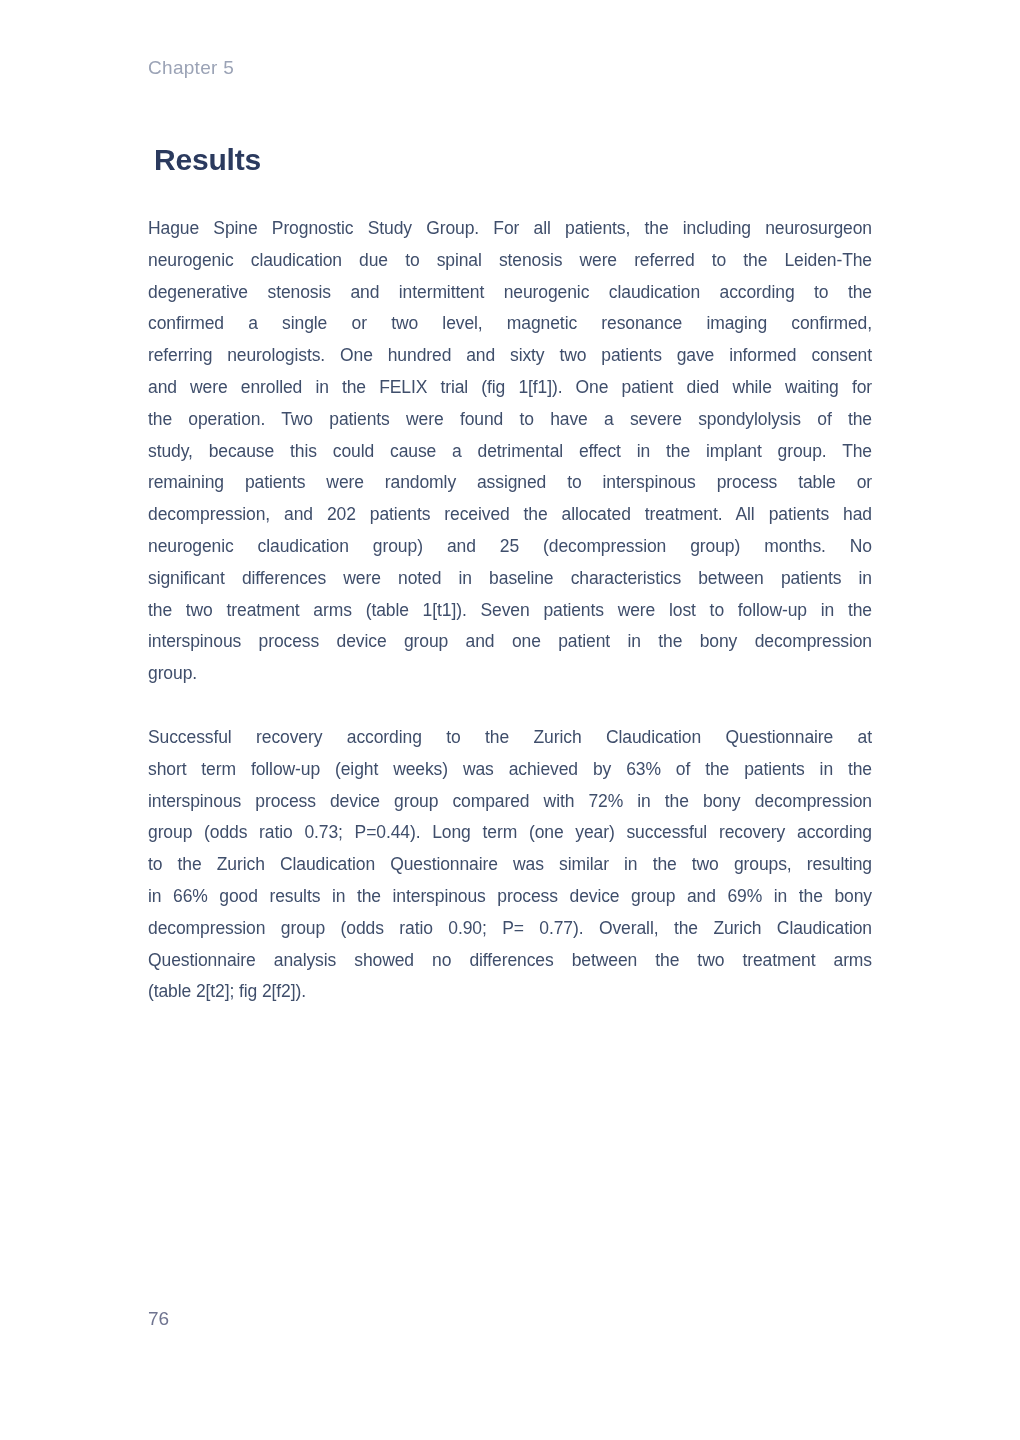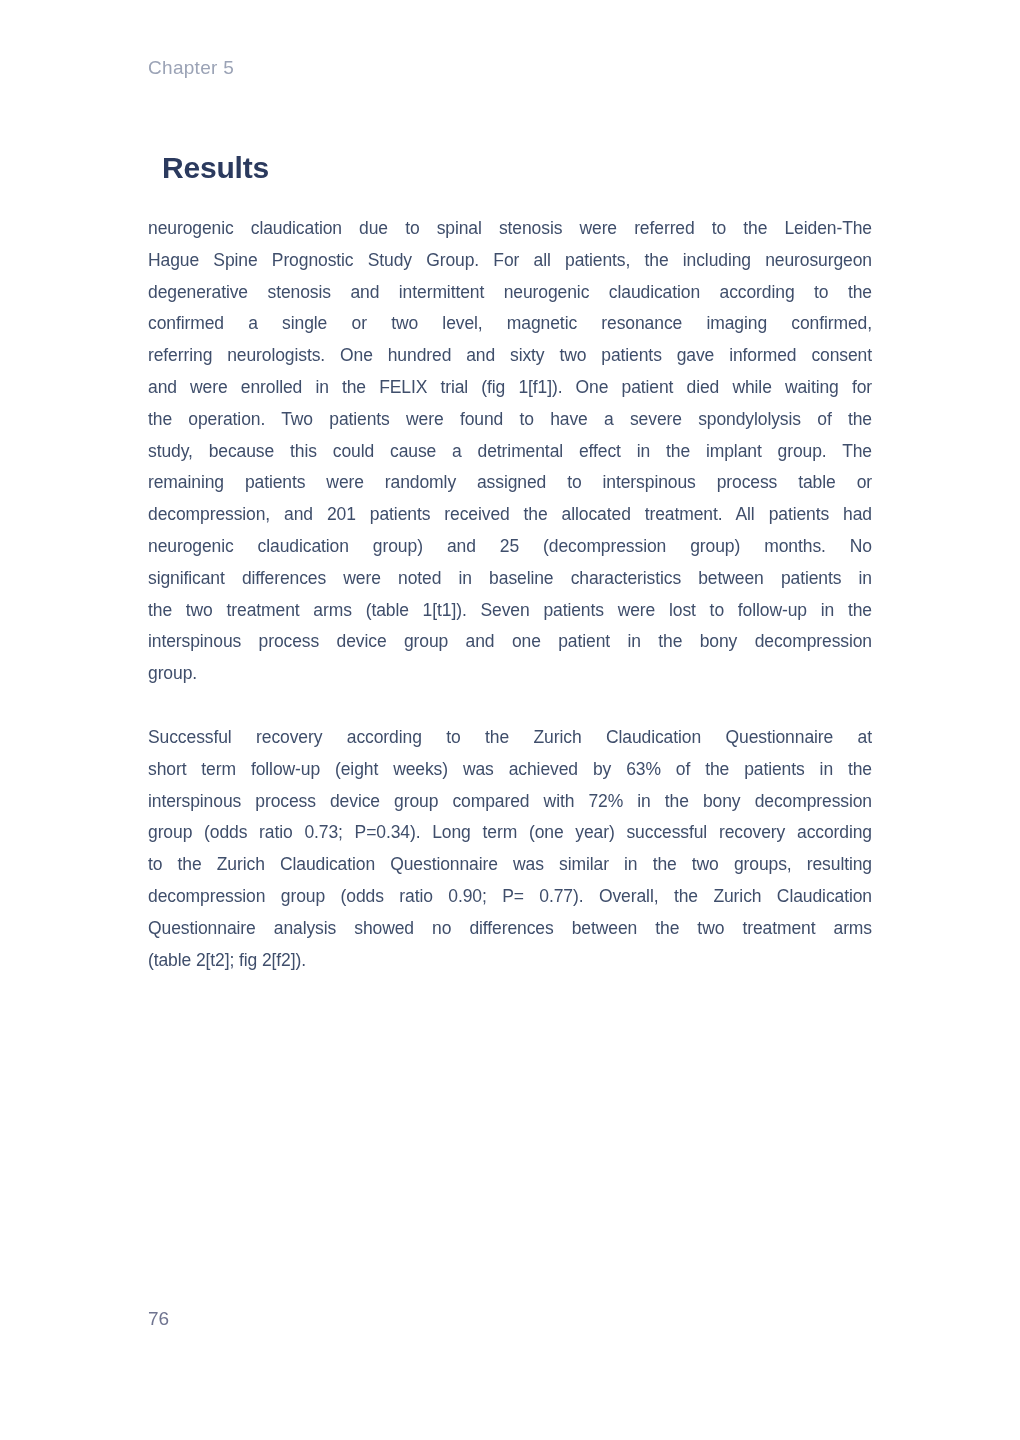--- a/index.html
+++ b/index.html
@@ -20,21 +20,21 @@
     left: 148px;
     top: 57px;
     font-size: 19px;
     letter-spacing: 0.3px;
     color: var(--chapter, #9ba3b6);
   }
   .heading {
     position: absolute;
     left: 146px;
     top: 135px;
-    margin: 16px;
+    margin: 8px;
     font-size: 30px;
     font-weight: bold;
     letter-spacing: -0.2px;
     color: var(--heading, #2b3a5e);
     text-align: center;
   }
   .body-text {
     position: absolute;
     left: 148px;
     top: 213px;
@@ -67,42 +67,43 @@
 </head>
 <body>
 
 <div class="page">
   <div class="chapter">Chapter 5</div>
 
   <h1 class="heading">Results</h1>
 
   <main class="body-text">
       <div class="paragraph">
+        <div class="line">Hague Spine Prognostic Study Group. For all patients, the including neurosurgeon</div>
         <div class="line">neurogenic claudication due to spinal stenosis were referred to the Leiden-The</div>
-        <div class="line">Hague Spine Prognostic Study Group. For all patients, the including neurosurgeon</div>
         <div class="line">degenerative stenosis and intermittent neurogenic claudication according to the</div>
         <div class="line">confirmed a single or two level, magnetic resonance imaging confirmed,</div>
         <div class="line">referring neurologists. One hundred and sixty two patients gave informed consent</div>
         <div class="line">and were enrolled in the FELIX trial (fig 1[f1]). One patient died while waiting for</div>
         <div class="line">the operation. Two patients were found to have a severe spondylolysis of the</div>
         <div class="line">study, because this could cause a detrimental effect in the implant group. The</div>
         <div class="line">remaining patients were randomly assigned to interspinous process table or</div>
-        <div class="line">decompression, and 201 patients received the allocated treatment. All patients had</div>
+        <div class="line">decompression, and 202 patients received the allocated treatment. All patients had</div>
         <div class="line">neurogenic claudication group) and 25 (decompression group) months. No</div>
         <div class="line">significant differences were noted in baseline characteristics between patients in</div>
         <div class="line">the two treatment arms (table 1[t1]). Seven patients were lost to follow-up in the</div>
         <div class="line">interspinous process device group and one patient in the bony decompression</div>
         <div class="line last">group.</div>
       </div>
       <div class="paragraph">
         <div class="line">Successful recovery according to the Zurich Claudication Questionnaire at</div>
         <div class="line">short term follow-up (eight weeks) was achieved by 63% of the patients in the</div>
         <div class="line">interspinous process device group compared with 72% in the bony decompression</div>
-        <div class="line">group (odds ratio 0.73; P=0.34). Long term (one year) successful recovery according</div>
+        <div class="line">group (odds ratio 0.73; P=0.44). Long term (one year) successful recovery according</div>
         <div class="line">to the Zurich Claudication Questionnaire was similar in the two groups, resulting</div>
+        <div class="line">in 66% good results in the interspinous process device group and 69% in the bony</div>
         <div class="line">decompression group (odds ratio 0.90; P= 0.77). Overall, the Zurich Claudication</div>
         <div class="line">Questionnaire analysis showed no differences between the two treatment arms</div>
         <div class="line last">(table 2[t2]; fig 2[f2]).</div>
       </div>
     </main>
 
   <div class="pagenum">76</div>
 </div>
 
 </body></html>

